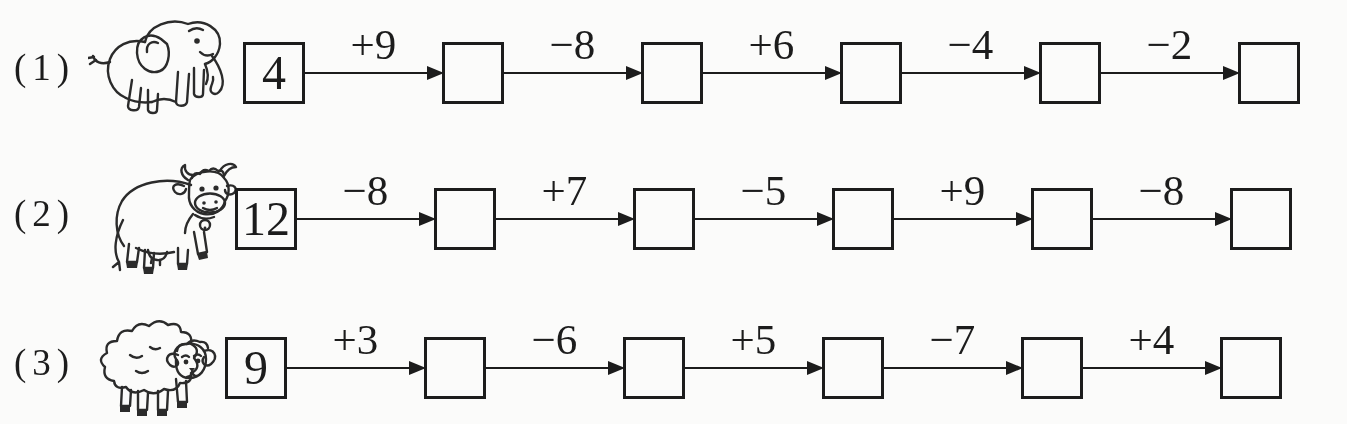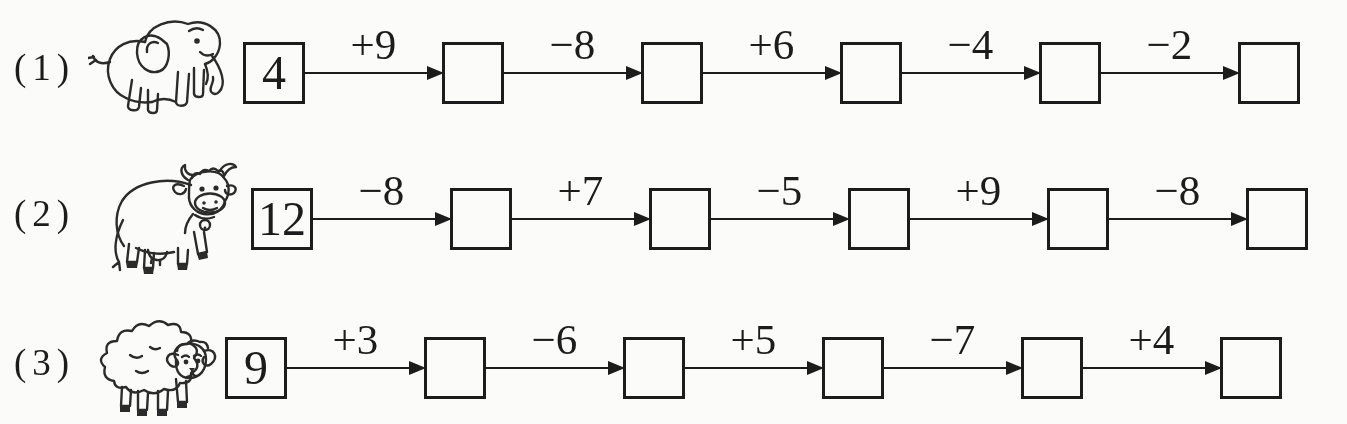--- a/index.html
+++ b/index.html
@@ -18,21 +18,21 @@
     font-size:37px; letter-spacing:6px; white-space:nowrap;
   }
   .animal { position:absolute; }
   .r1 .animal { left:88px; top:2px; }
   .r2 .animal { left:96px; top:4px; }
   .r3 .animal { left:92px; top:10px; }
   .animal svg { display:block; }
 
   .chain { position:absolute; top:34px; display:flex; align-items:center; }
   .r1 .chain { left:243px; }
-  .r2 .chain { left:235px;margin-left:16px; }
+  .r2 .chain { left:235px; }
   .r3 .chain { left:225px; }
 
   .box {
     width:56px; height:56px; border:3px solid #1c1c1c;
     background:transparent; box-sizing:content-box;
     display:flex; align-items:center; justify-content:center;
     flex:0 0 auto;
   }
   .box.start { font-size:48px; line-height:1; }
 

